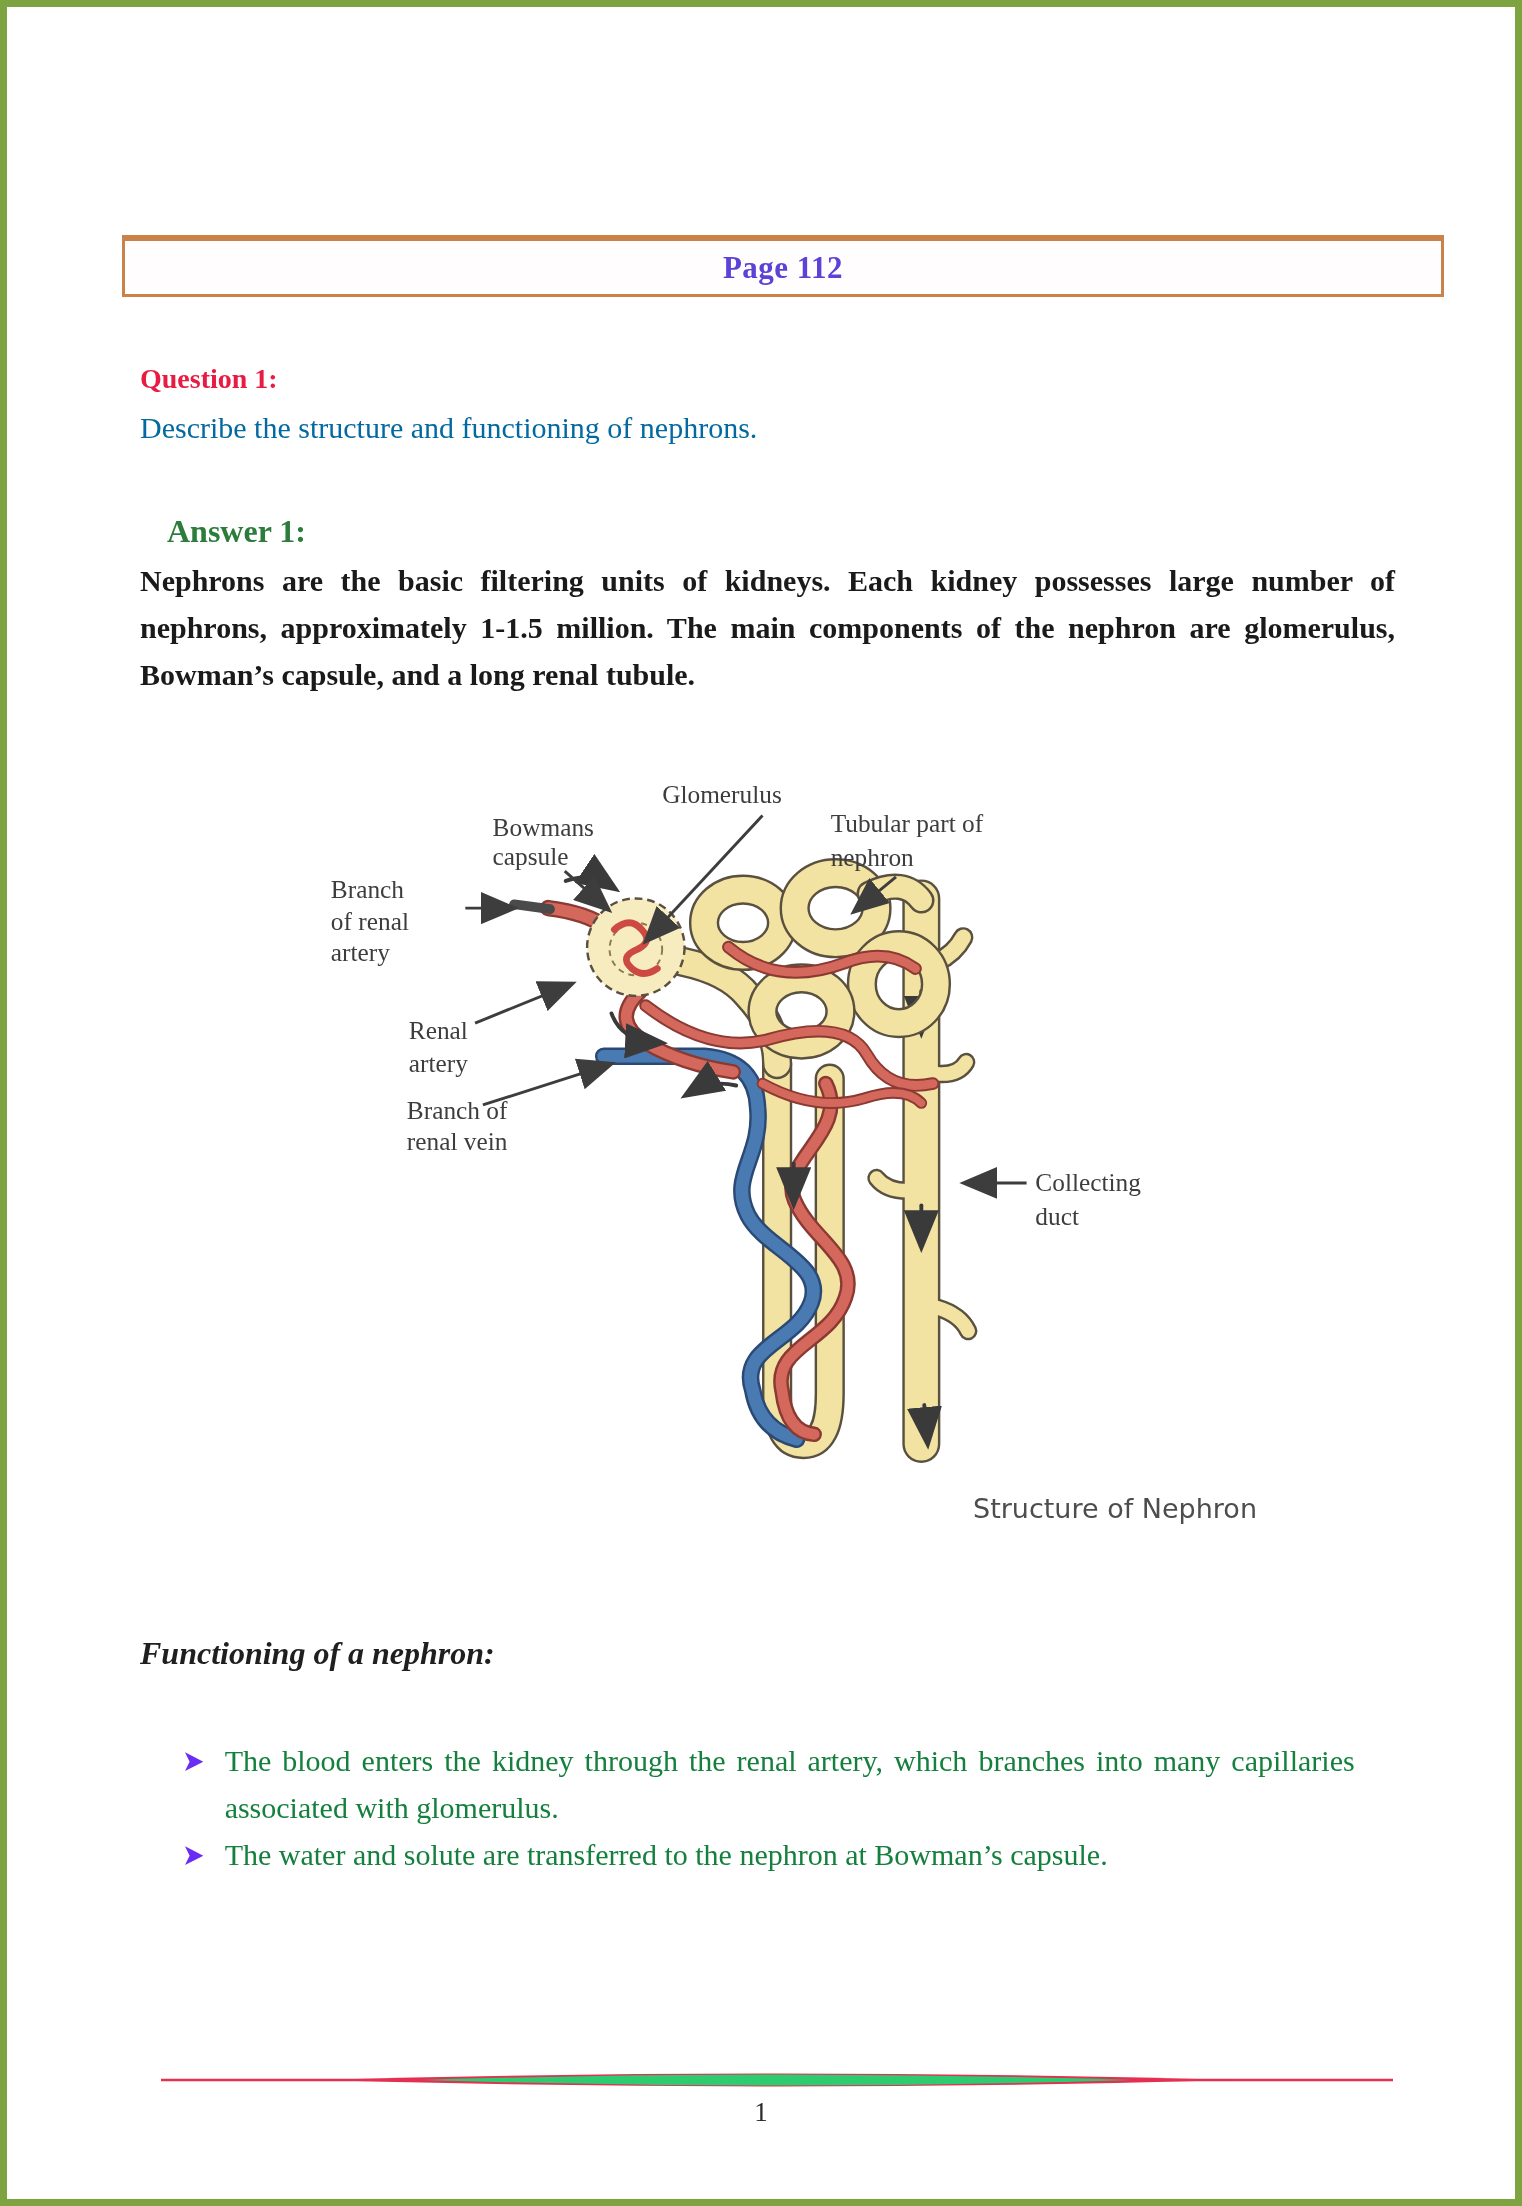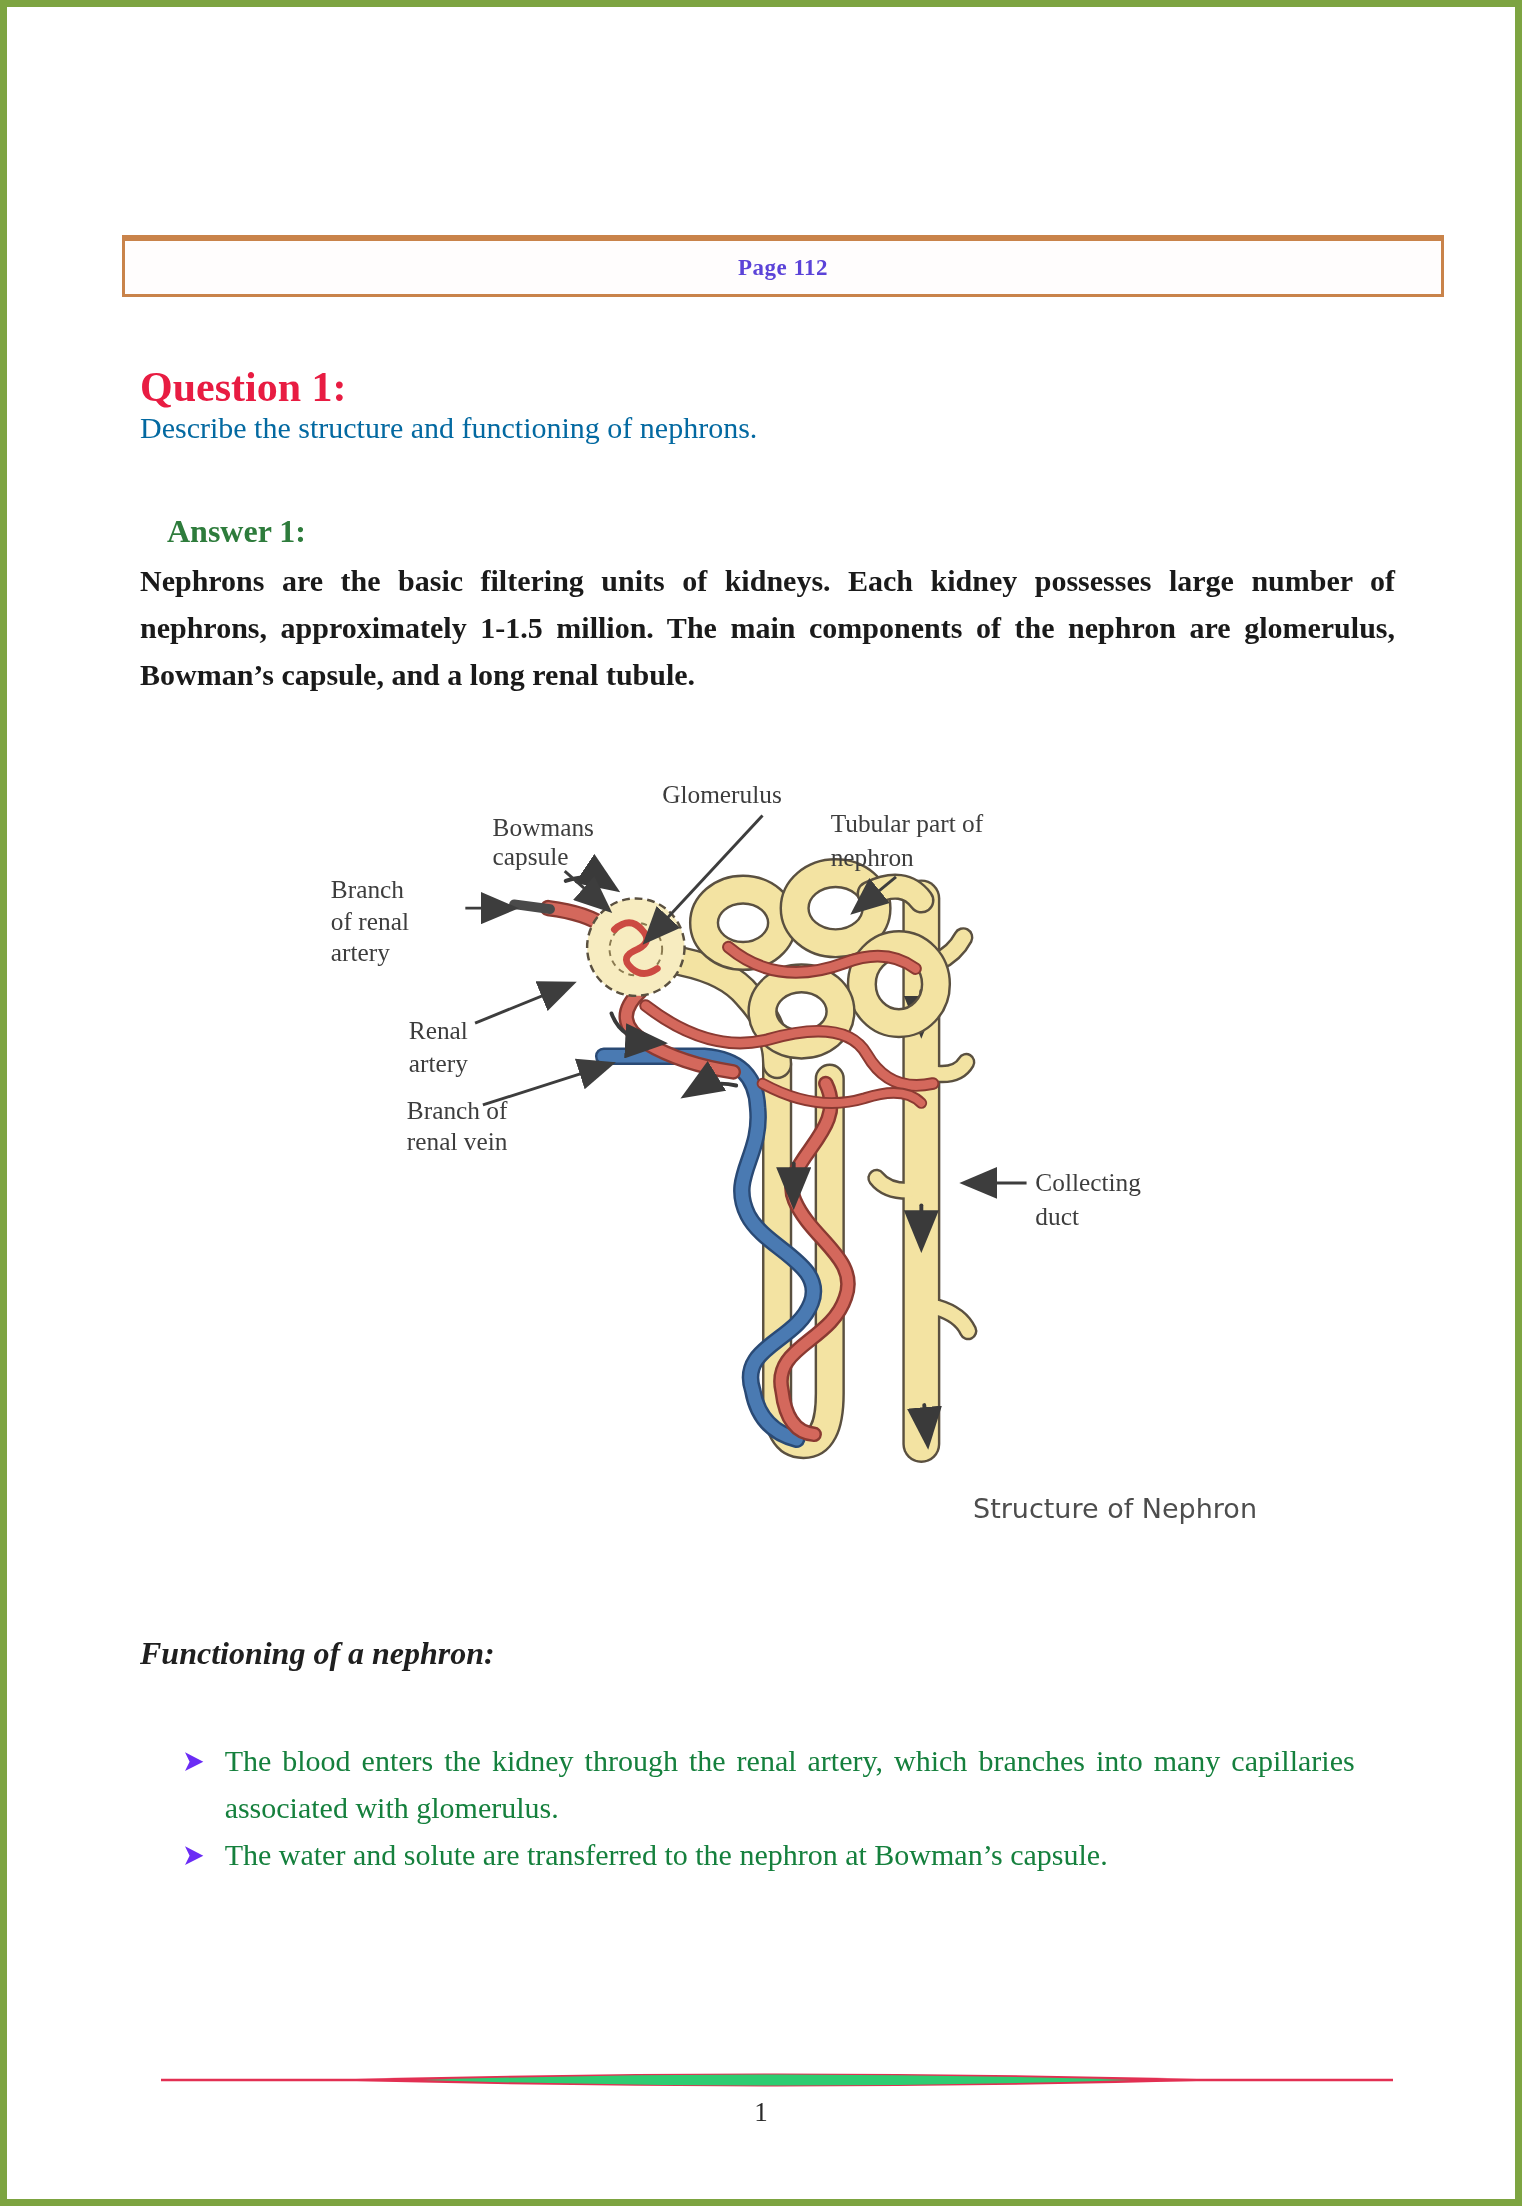--- a/index.html
+++ b/index.html
@@ -15,23 +15,23 @@
   .abs{position:absolute;}
   
   .header-box{
     left:115px;top:228px;width:1322px;height:62px;
     border:3px solid #c9834a;border-top-width:6px;
     background:#fffdfd;
     box-sizing:border-box;
     display:flex;align-items:center;justify-content:center;
   }
   .header-title{
-    color:#5b43d8;font-size:23px;font-weight:bold;letter-spacing:.5px;
-  }
-  .q-label{left:133px;top:356px;color:#e81c42;font-size:42px;font-weight:bold;}
+    color:#5b43d8;font-size:31px;font-weight:bold;letter-spacing:.5px;
+  }
+  .q-label{left:133px;top:356px;color:#e81c42;font-size:28px;font-weight:bold;}
   .q-text{left:133px;top:404px;color:#0369a1;font-size:30px;}
   .a-label{left:160px;top:506px;color:#2e7c3c;font-size:32px;font-weight:bold;}
   .a-text{
     left:133px;top:550px;width:1255px;
     color:#1a1a1a;font-size:30px;line-height:47px;text-align:justify;font-weight:bold;
   }
   .diagram-wrap{left:300px;top:755px;width:950px;height:760px;text-align:right;}
   .diagram-caption{
     left:300px;top:1486px;width:950px;text-align:right;
     font-family:"DejaVu Sans", sans-serif;font-size:27px;color:#4d4d4d;

